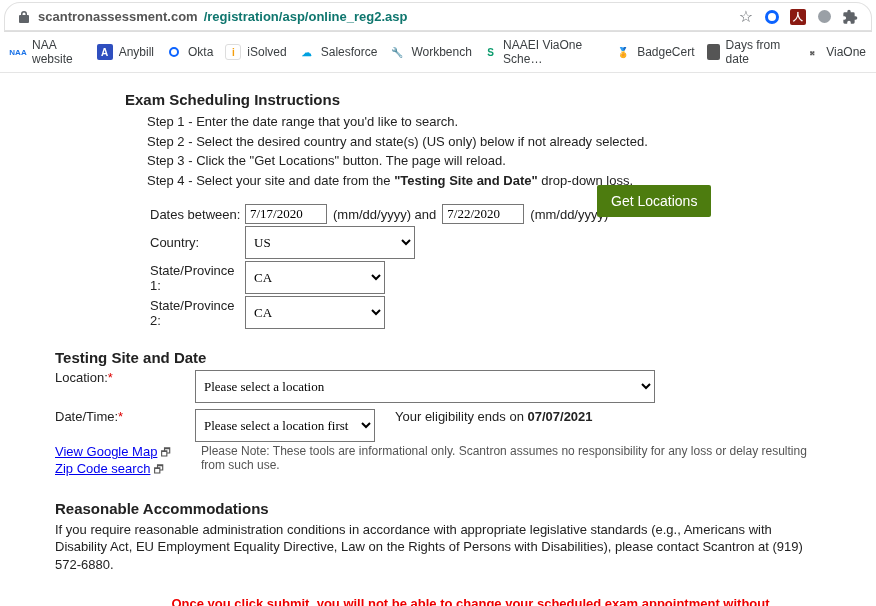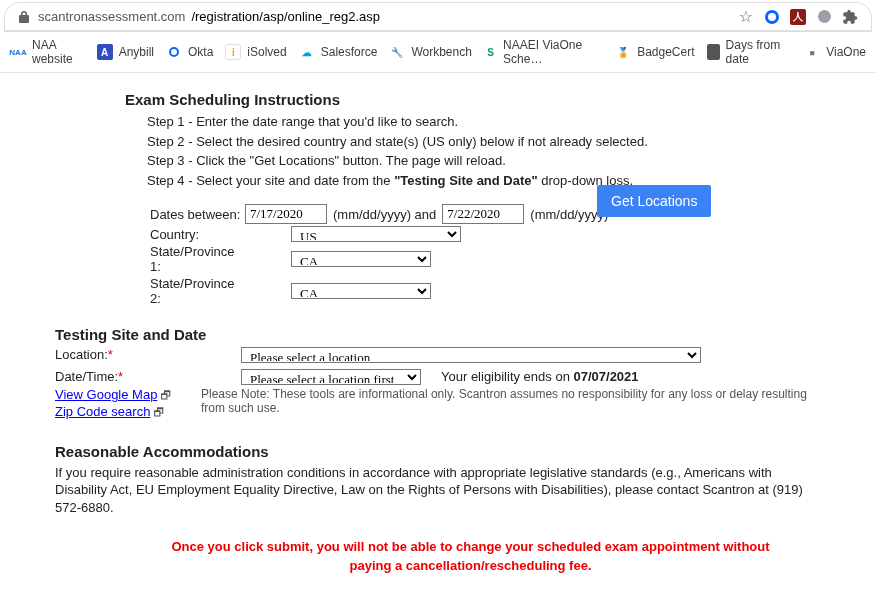--- a/index.html
+++ b/index.html
@@ -24,20 +24,21 @@
     box-shadow: 0 0 0 1px #e0e0e0 inset;
   }
   .addr-bar .url-box {
     flex: 1;
     display: flex;
     align-items: center;
     gap: 6px;
     padding-left: 4px;
     color: #555;
     font-size: 13px;
+    font-weight: bold;
   }
   .addr-bar .right-icons { display:flex; align-items:center; gap:10px; padding-right:6px; }
   .addr-bar .icon { width:16px; height:16px; display:inline-flex; align-items:center; justify-content:center; }
   .circle-blue { width:14px; height:14px; border-radius:50%; border:3px solid #0b63ff; }
   .square-red { width:16px; height:16px; background:#8a1a12; color:#fff; font-size:10px; display:flex; align-items:center; justify-content:center; font-weight:bold; border-radius:2px;}
   .grey-circle { width:13px; height:13px; border-radius:50%; background:#9aa0a6; }
   .puzzle { width:16px; height:16px; }
 
   .bookmarks {
     display: flex;
@@ -71,29 +72,29 @@
   .form-row { display:flex; align-items:center; margin-bottom:2px; }
   .form-label { width: 120px; text-align: left; padding-left: 25px;}
   input[type=text], select {
     font-family: Liberation Serif, serif;
     font-size: 13px;
     border: 1px solid #767676;
     background:#fff;
     padding: 1px 4px;
     height: 20px;
   }
-  select { height:16px;margin-left:46px; }
+  select { height:33px; }
   .date-input { width:82px; }
   .country-select { width:170px; }
   .state-select { width:140px; }
 
   .get-locations-btn {
     position:absolute;
     left: 597px; top: 112px;
-    background:#3b82f6;
+    background:#4d7c0f;
     color:#fff;
     border:none;
     padding: 8px 14px;
     font-size:14px;
     cursor:pointer;
     border-radius:2px;
   }
 
   .section-title { font-size:15px; font-weight:bold; margin: 20px 0 4px; }
   .ts-row { display:flex; align-items:flex-start; margin-bottom:2px; }
@@ -119,21 +120,21 @@
 <body>
 
 <div class="addr-bar">
   <div class="url-box">
     <span class="icon">
       <svg width="12" height="14" viewBox="0 0 12 14">
           <path fill="#5f6368" d="M9 5V4a3 3 0 1 0-6 0v1H2a1 1 0 0 0-1 1v6a1 1 0 0 0 1 1h8a1 1 0 0 0 1-1V6a1 1 0 0 0-1-1H9zM4.5 4a1.5 1.5 0 0 1 3 0v1h-3V4z"></path>
         </svg>
     </span>
     <span>scantronassessment.com</span>
-      <span style="color:#000000">/registration/asp/online_reg2.asp</span>
+      <span style="color:#0f766e">/registration/asp/online_reg2.asp</span>
   </div>
   <div class="right-icons">
     <span class="icon" style="color:#5f6368;font-size:16px">☆</span>
     <span class="icon">
         <span class="circle-blue"></span>
       </span>
     <span class="icon square-red">人</span>
     <span class="icon">
         <span class="grey-circle"></span>
       </span>

